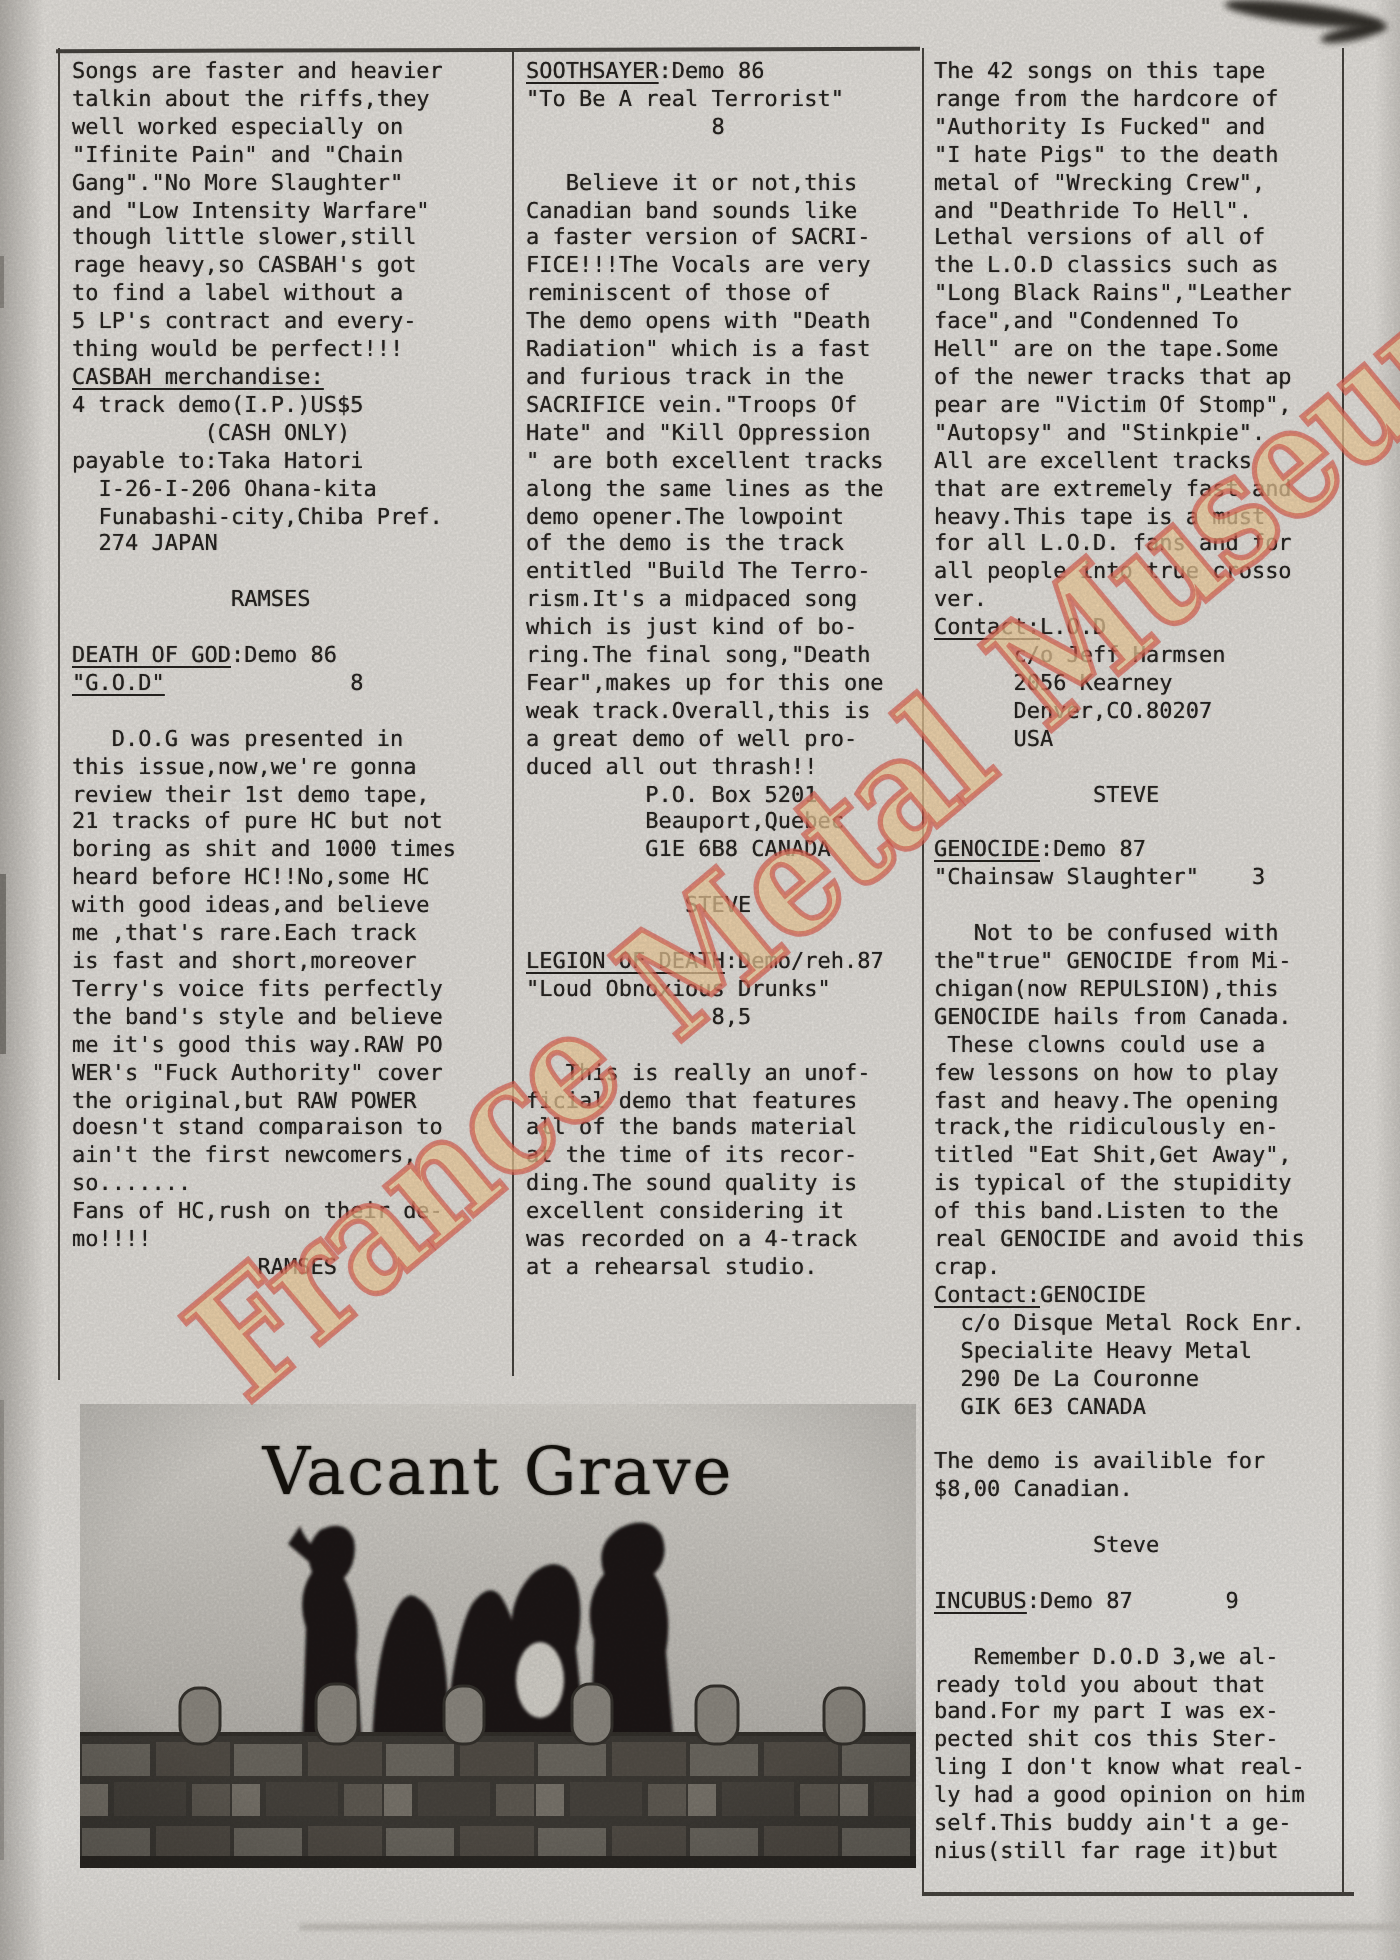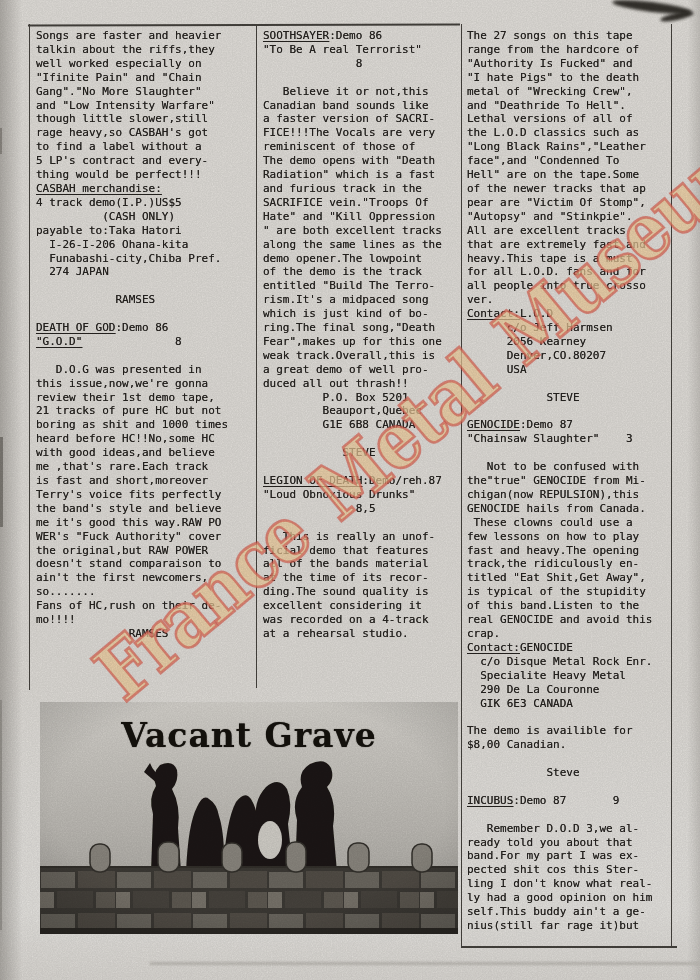--- a/index.html
+++ b/index.html
@@ -24,21 +24,21 @@
     transform:rotate(-40deg) scaleY(1.12);transform-origin:center;
     font-family:"DejaVu Serif","Liberation Serif",serif;font-weight:bold;
     font-size:68px;letter-spacing:-2px;word-spacing:10px;
     color:rgba(250,239,178,.60);
     -webkit-text-stroke:2.5px rgba(223,87,72,.62);
     text-shadow:0 0 2px rgba(223,87,72,.35);
   }
   .photo{position:absolute;left:40px;top:702px;width:418px;height:232px;z-index:5}
   .photo-title{
     position:absolute;left:0;top:14px;width:100%;text-align:center;
-    font-family:"DejaVu Serif","Liberation Serif",serif;font-weight:bold;
+    font-family:"DejaVu Serif","Liberation Serif",serif;font-weight:normal;
     font-size:33px;letter-spacing:1px;color:#15120d;
     text-shadow:0 0 1px rgba(20,18,13,.8);
   }
   .smudge{position:absolute;background:#17140f;border-radius:50%;filter:blur(1.5px);opacity:.85;z-index:40}
   .mark{position:absolute;background:#5a5650;z-index:40}
   .scratch{position:absolute;left:150px;top:962px;width:550px;height:3px;background:#c4c1bb;filter:blur(1px)}
   .grain{position:absolute;left:0;top:0;pointer-events:none;z-index:50;mix-blend-mode:multiply}
 </style>
 </head>
 <body>
@@ -145,21 +145,21 @@
     <div class="tl">   This is really an unof-</div>
     <div class="tl">ficial demo that features</div>
     <div class="tl">all of the bands material</div>
     <div class="tl">at the time of its recor-</div>
     <div class="tl">ding.The sound quality is</div>
     <div class="tl">excellent considering it</div>
     <div class="tl">was recorded on a 4-track</div>
     <div class="tl">at a rehearsal studio.</div>
   </div>
 <div class="col" style="left:467px;top:29px;width:206px">
-    <div class="tl">The 27 songs on this tape</div>
+    <div class="tl">The 42 songs on this tape</div>
     <div class="tl">range from the hardcore of</div>
     <div class="tl">"Authority Is Fucked" and</div>
     <div class="tl">"I hate Pigs" to the death</div>
     <div class="tl">metal of "Wrecking Crew",</div>
     <div class="tl">and "Deathride To Hell".</div>
     <div class="tl">Lethal versions of all of</div>
     <div class="tl">the L.O.D classics such as</div>
     <div class="tl">"Long Black Rains","Leather</div>
     <div class="tl">face",and "Condenned To</div>
     <div class="tl">Hell" are on the tape.Some</div>

